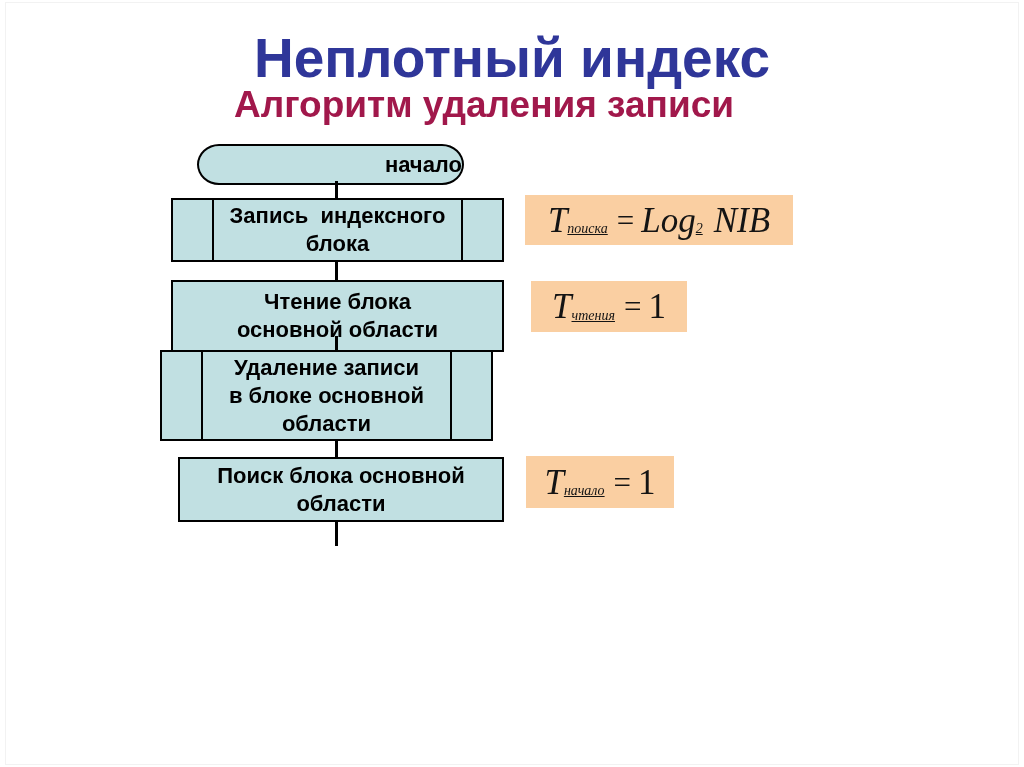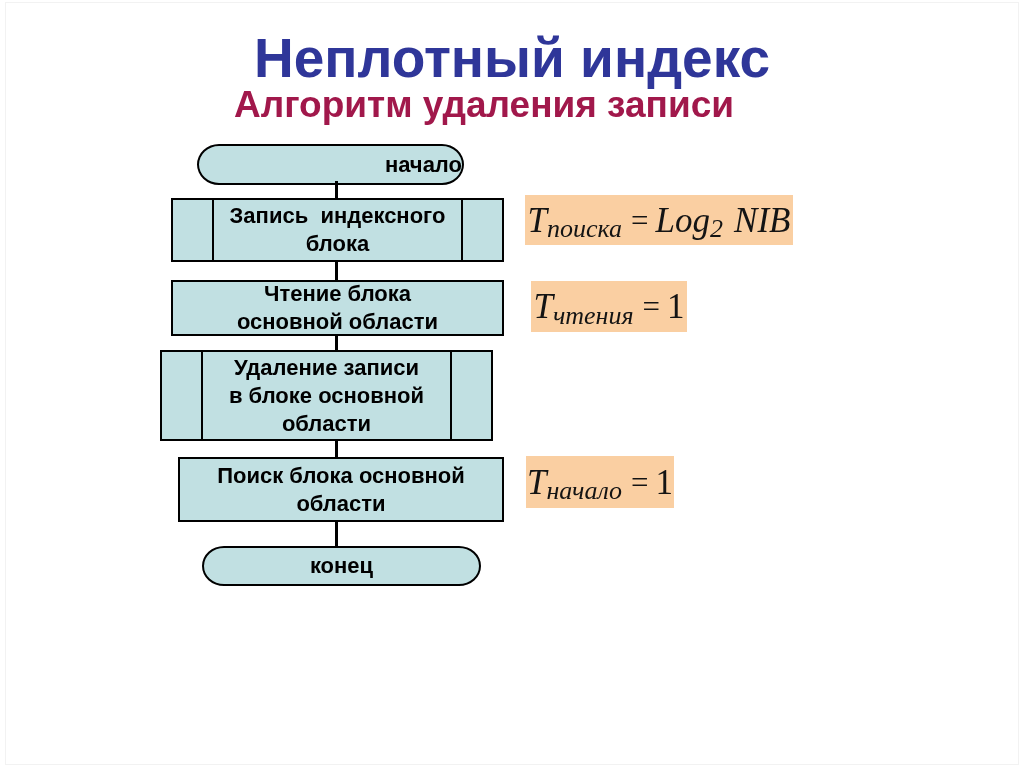--- a/index.html
+++ b/index.html
@@ -77,25 +77,26 @@
     font-family: "Liberation Serif", serif;
     color: #141414;
     white-space: nowrap;
   }
   .f-main {
     font-size: 35px;
     font-style: italic;
     line-height: 1;
   }
   .f-sub {
-    font-size: 26px;
+    font-size: 14px;
     font-style: italic;
     display: inline-block;
     transform: translateY(9px);
     line-height: 1;
+    text-decoration: underline;
   }
   .f-eq {
     font-size: 31px;
     font-style: normal;
     margin: 0 7px 0 9px;
     line-height: 1;
   }
   .f-upright { font-style: normal; }
   .f-tail { margin-left: 11px; }
 </style>
@@ -116,21 +117,21 @@
 
   <div class="node" style="left:171px; top:198px; width:333px; height:64px;">
     <span class="predef-bar left"></span>
     <span class="predef-bar right"></span>
     <span class="node-label">Запись  индексного
 блока</span>
   </div>
 
   <div class="connector" style="left:335px; top:262px; height:18px;"></div>
 
-  <div class="node" style="left:171px; top:280px; width:333px; height:56px;">
+  <div class="node" style="left:171px; top:280px; width:333px; height:72px;">
     <span class="node-label">Чтение блока
 основной области</span>
   </div>
 
   <div class="connector" style="left:335px; top:336px; height:14px;"></div>
 
   <div class="node" style="left:160px; top:350px; width:333px; height:91px;">
     <span class="predef-bar left"></span>
     <span class="predef-bar right"></span>
     <span class="node-label">Удаление записи
@@ -140,23 +141,20 @@
 
   <div class="connector" style="left:335px; top:441px; height:16px;"></div>
 
   <div class="node" style="left:178px; top:457px; width:326px; height:65px;">
     <span class="node-label">Поиск блока основной
 области</span>
   </div>
 
   <div class="connector" style="left:335px; top:522px; height:24px;"></div>
 
-  <div class="node terminator" style="left:202px; top:546px; width:279px; height:40px;">
-    <span class="node-label">конец</span>
-  </div>
 
   <div class="formula" style="left:525px; top:195px; width:268px; height:50px;">
     <span class="f-main">T</span>
       <span class="f-sub">поиска</span>
       <span class="f-eq">=</span>
       <span class="f-main">Log</span>
       <span class="f-sub">2</span>
       <span class="f-main f-tail">NIB</span>
   </div>
 

